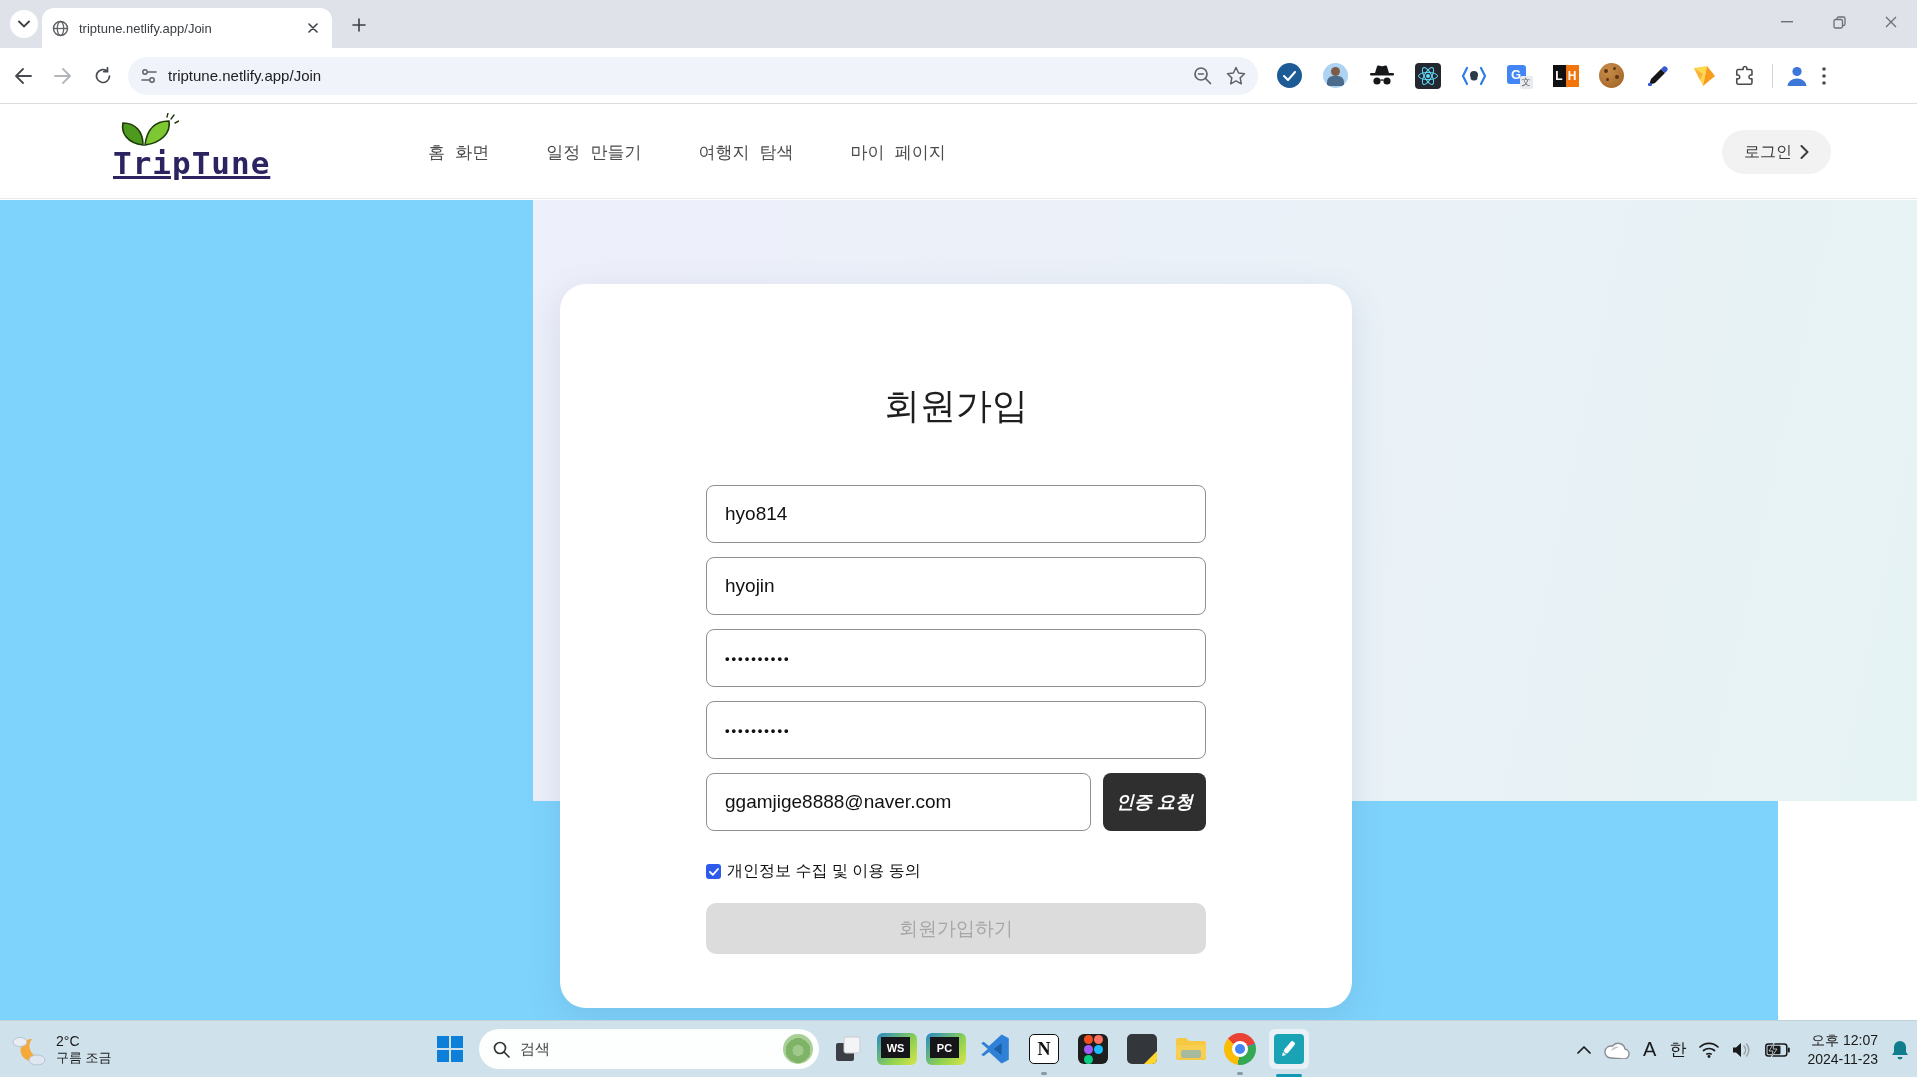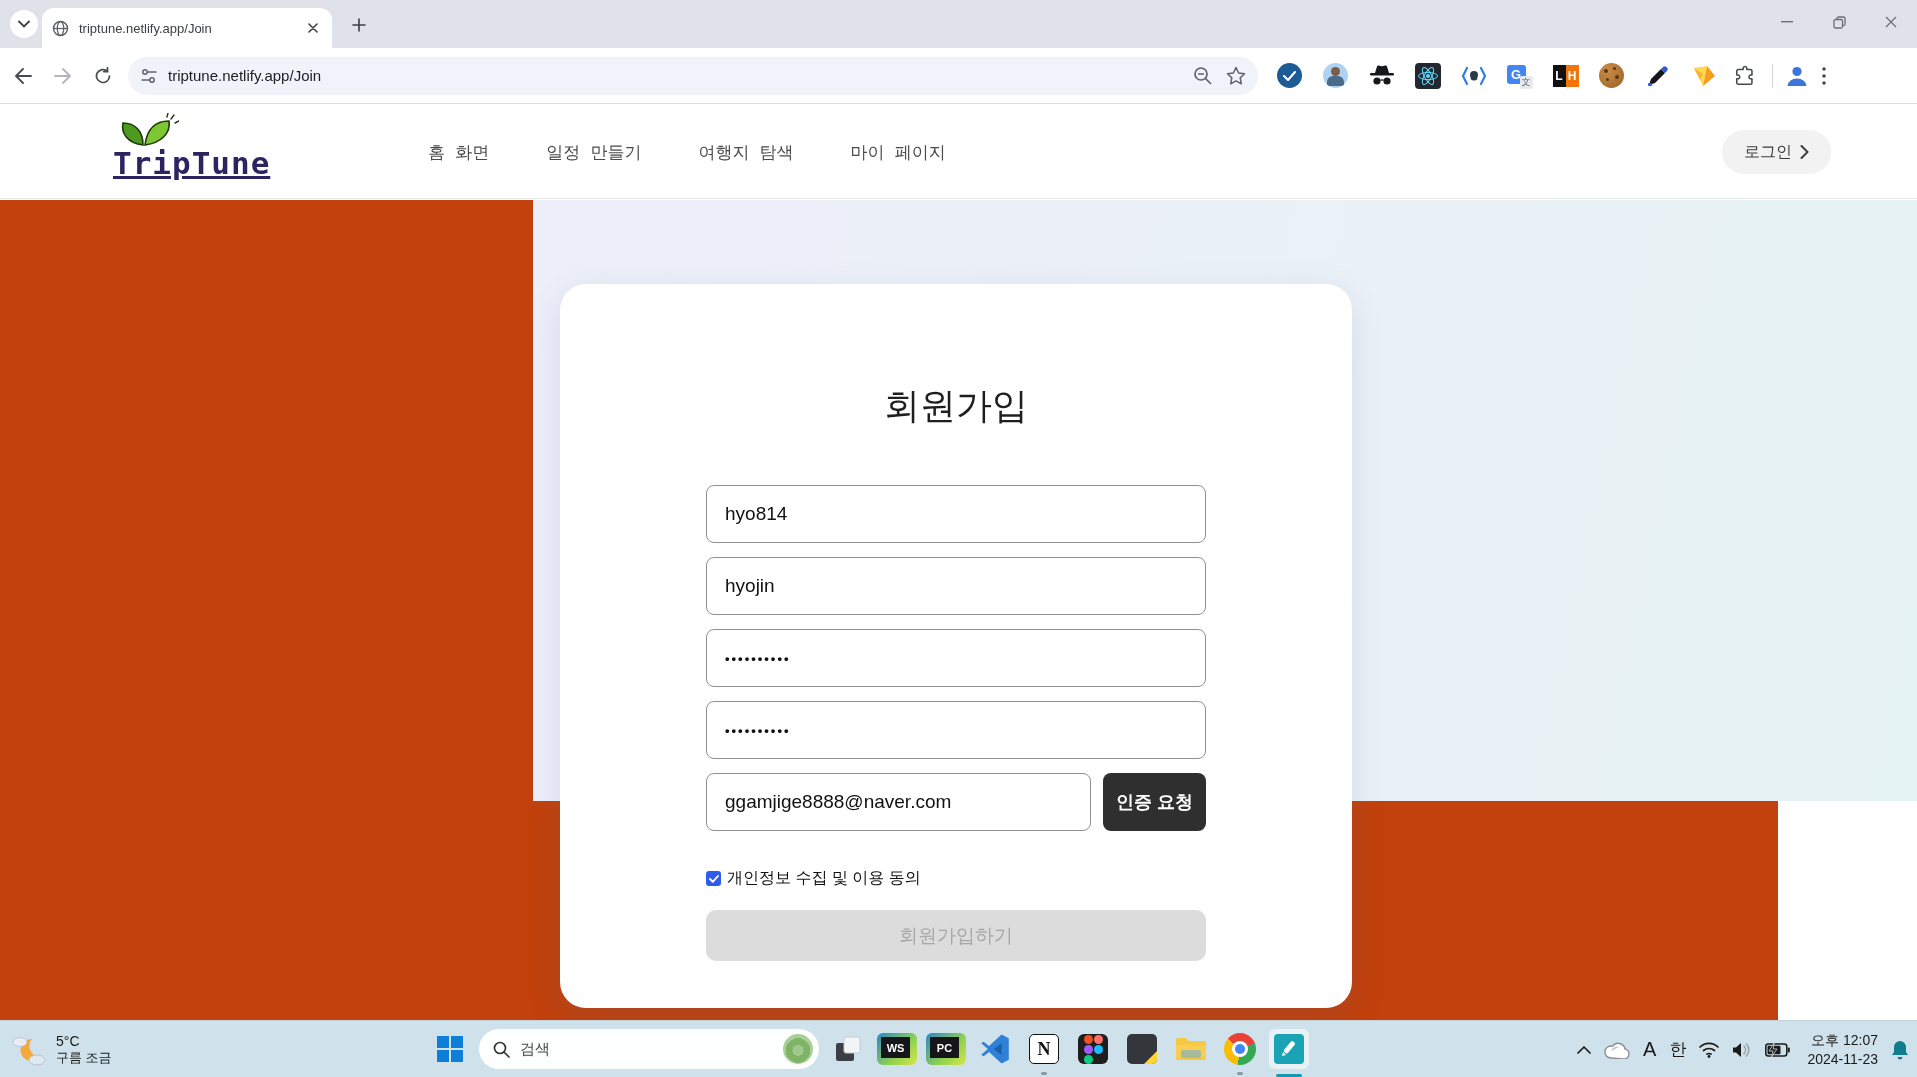--- a/index.html
+++ b/index.html
@@ -43,30 +43,30 @@
 
   
   .site-header { position:absolute; left:0; top:105px; width:1917px; height:94px; background:#fff; border-bottom:1px solid #e9e9e9; }
   .logo { position:absolute; left:113px; top:8px; }
   .logo-text { font-family:"DejaVu Sans Mono","Liberation Mono",monospace; font-weight:bold; font-size:31px; color:#2b2461; letter-spacing:1px; margin-top:-6px;text-decoration:underline; }
   .site-nav { position:absolute; left:428px; top:0; height:94px; display:flex; align-items:center; gap:57px;font-family:Liberation Mono, monospace; }
   .site-nav .nav-item { font-size:17px; color:#4b4b4b; cursor:pointer; white-space:nowrap; }
   .login-btn { position:absolute; right:86px; top:25px; height:44px; padding:0 22px; background:#f2f2f2; border:none; border-radius:22px; font-size:16px; color:#3c3c3c; display:flex; align-items:center; gap:8px; cursor:pointer; }
 
   
-  .content { position:absolute; left:0; top:200px; width:1778px; height:820px; background:#c2410c; }
+  .content { position:absolute; left:0; top:200px; width:1778px; height:820px; background:#7dd3fc; }
   .content-bg { position:absolute; left:533px; top:0; width:1384px; height:601px; background:linear-gradient(102deg,#edeffa 0%,#ebf1f8 45%,#e6f3f4 100%); }
   .card { position:absolute; left:560px; top:84px; width:792px; height:724px; background:#fff; border-radius:26px; box-shadow:0 10px 35px rgba(90,105,140,.16); }
   .card-title { text-align:center; margin-top:98px; font-size:36px; font-weight:500; color:#1e1e1e; }
   .form-col { width:500px; margin:54px auto 0; display:flex; flex-direction:column; }
   .field { width:500px; height:58px; border:1px solid #8f8f8f; border-radius:8px; padding:0 18px; font-size:19px; color:#111; background:#fff; margin-bottom:14px; outline:none; font-family:"Liberation Sans","DejaVu Sans",sans-serif; }
   .field.pw { font-size:13px; letter-spacing:2px; font-weight:bold; }
-  .email-row { display:flex; align-items:stretch; margin-bottom:15px; }
+  .email-row { display:flex; align-items:stretch; margin-bottom:8px; }
   .field.email { width:385px; margin-bottom:0; }
-  .verify-btn { width:103px; height:58px; margin-left:12px; background:#2f2f2f; color:#fff; border:none; border-radius:8px; font-size:18px; font-weight:bold; cursor:pointer; font-family:inherit; white-space:nowrap; }
+  .verify-btn { width:103px; height:58px; margin-left:12px; background:#2f2f2f; color:#fff; border:none; border-radius:8px; font-size:18px; font-weight:bold; cursor:pointer; font-family:inherit; white-space:nowrap;font-style:italic; }
   .consent-row { display:flex; align-items:center; gap:6px; margin-top:22px; }
   .checkbox { width:15px; height:15px; background:#2e5bec; border-radius:3px; display:flex; align-items:center; justify-content:center; flex:none; }
   .consent-label { font-size:16px; color:#111; }
   .submit-btn { width:500px; height:51px; margin-top:21px; background:#dcdcdc; color:#a7a7a7; border:none; border-radius:10px; font-size:19px; cursor:default; font-family:inherit; }
 
   
   .taskbar { position:absolute; left:0; top:1020px; width:1917px; height:57px; background:#cfe1ea; border-top:1px solid rgba(0,0,0,.06); }
   .weather { position:absolute; left:10px; top:0; height:57px; display:flex; align-items:center; gap:8px; }
   .weather-text { display:flex; flex-direction:column; line-height:1.25; }
   .weather-temp { font-size:14px; color:#1a1a1a; }
@@ -329,21 +329,21 @@
 </div>
 
 <div class="taskbar">
   <div class="weather">
     <svg width="38" height="34" viewBox="0 0 38 34">
       <path d="M22 6 a11 11 0 1 0 8 18 a11 11 0 0 1 -8 -18 Z" fill="#f6a93b"></path>
       <ellipse cx="10" cy="9" rx="7" ry="4.5" fill="#e9eef4" stroke="#b9c4d0" stroke-width="1"></ellipse>
       <ellipse cx="27" cy="27" rx="8" ry="5" fill="#dfe7f0" stroke="#b9c4d0" stroke-width="1"></ellipse>
     </svg>
     <div class="weather-text">
-      <span class="weather-temp">5°C</span>
+      <span class="weather-temp">2°C</span>
       <span class="weather-cond">구름 조금</span>
     </div>
   </div>
 
   <div class="tb-center">
     <div class="tb-btn">
       <svg width="26" height="26" viewBox="0 0 26 26">
         <rect x="0" y="0" width="12" height="12" fill="#0e7fd9"></rect>
           <rect x="14" y="0" width="12" height="12" fill="#0e7fd9"></rect>
         <rect x="0" y="14" width="12" height="12" fill="#0e7fd9"></rect>

